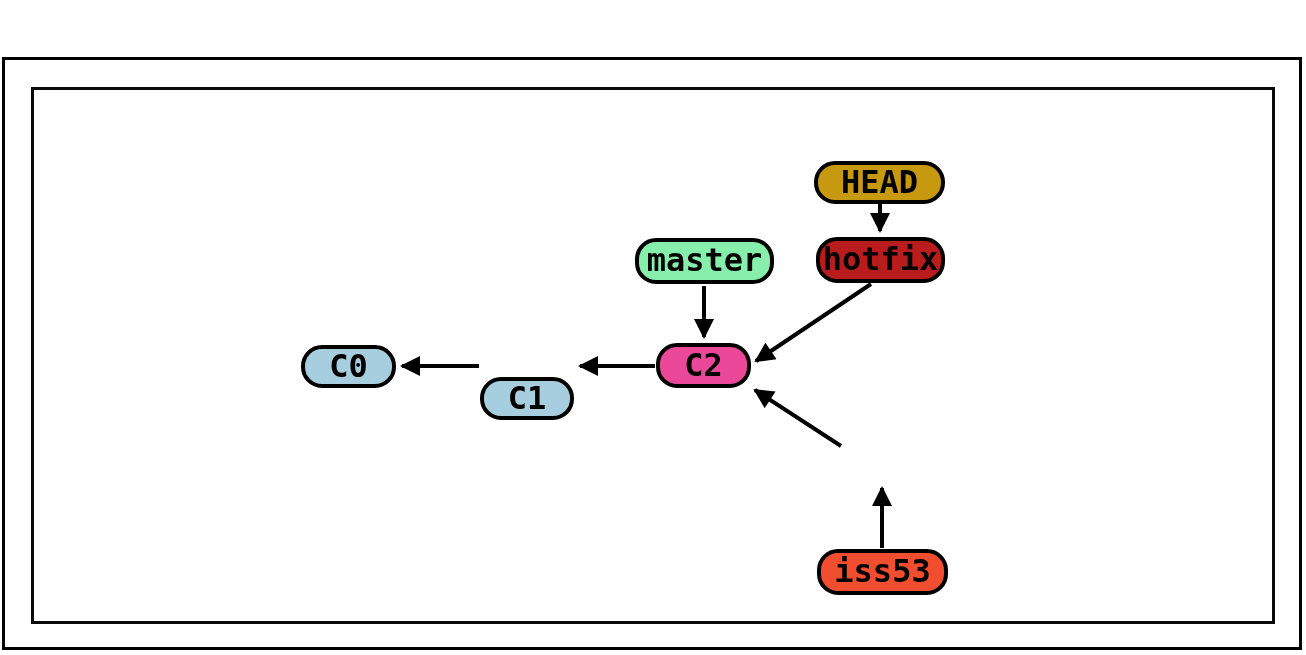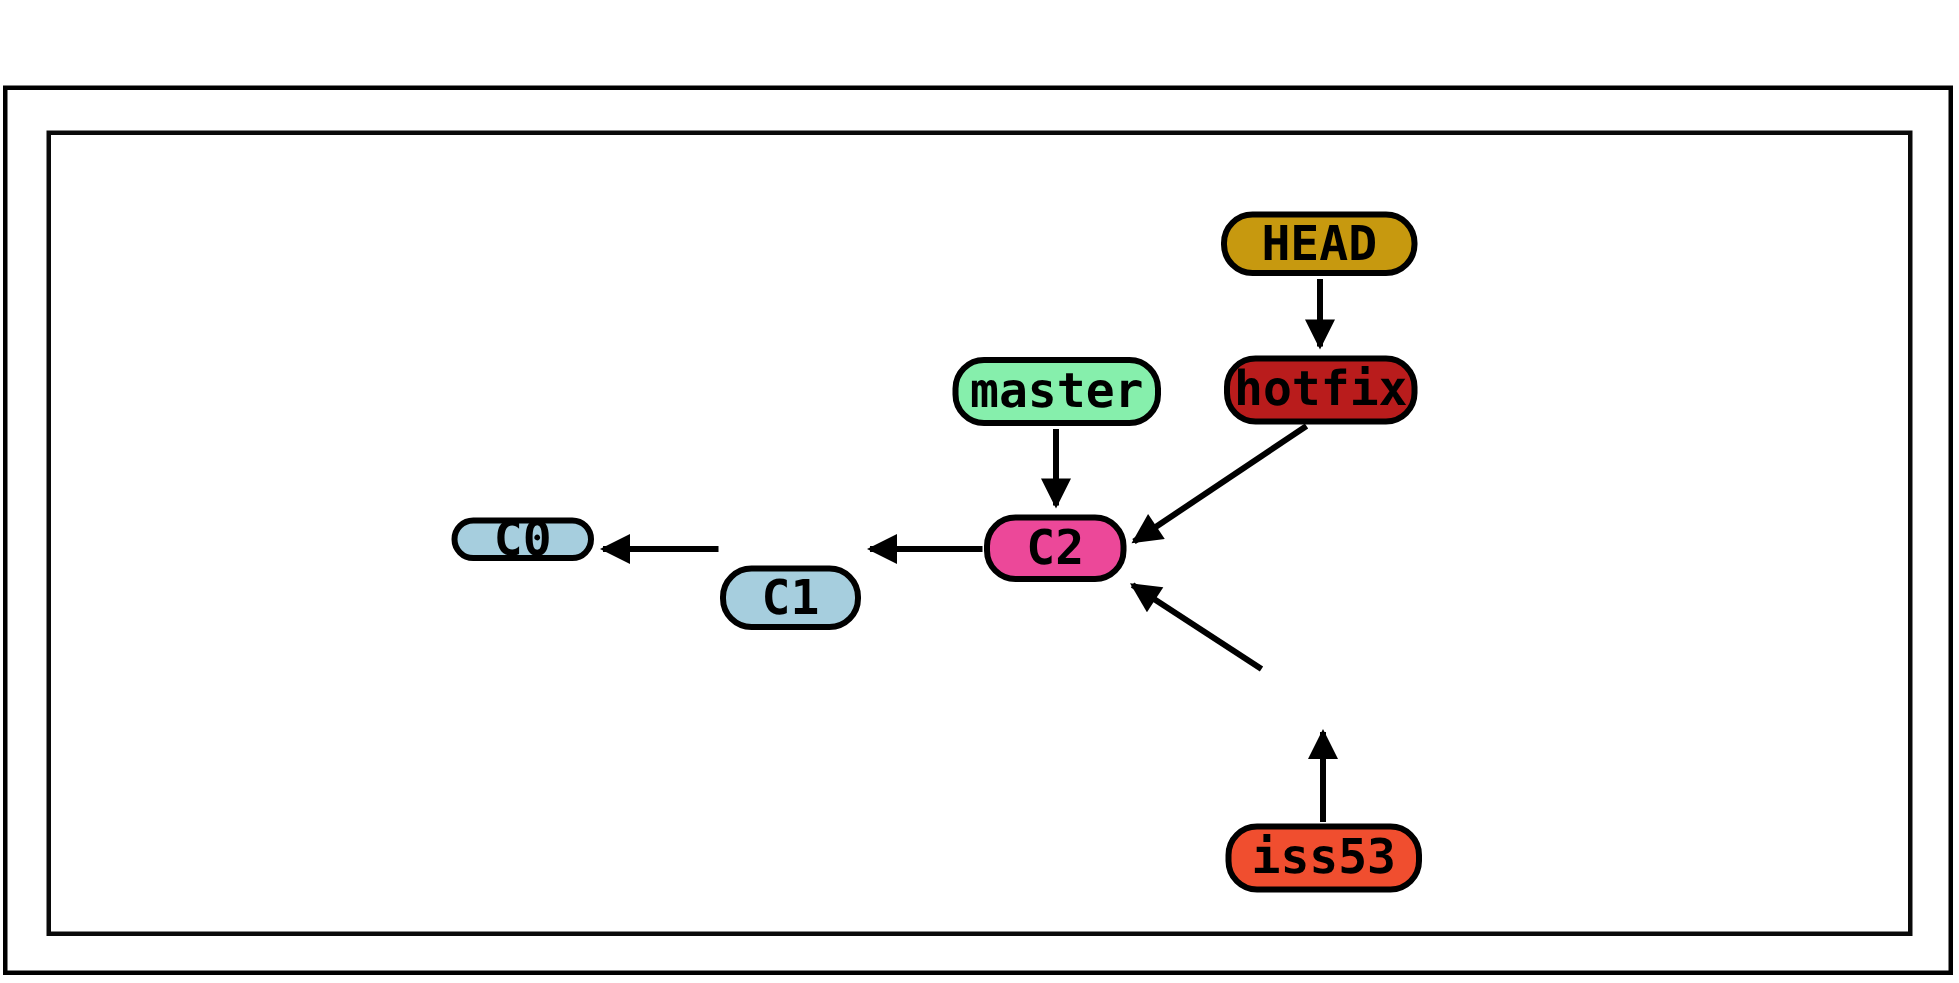--- a/index.html
+++ b/index.html
@@ -53,21 +53,21 @@
     justify-content: center;
     font-size: 32px;
     font-weight: bold;
     color: #000000;
     z-index: 2;
   }
   .node .node-label { line-height: 1; transform: translateY(-1px); }
   .n-head   { left: 814px; top: 141px; width: 131px; height: 43px; }
   .n-hotfix { left: 816px; top: 237px; width: 129px; height: 46px; }
   .n-master { left: 635px; top: 238px; width: 139px; height: 46px; }
-  .n-c0     { left: 301px; top: 345px; width: 95px;  height: 29px; }
+  .n-c0     { left: 301px; top: 345px; width: 95px;  height: 43px; }
   .n-c1     { left: 480px; top: 345px; width: 94px;  height: 43px; margin-top: 32px; }
   .n-c2     { left: 656px; top: 343px; width: 95px;  height: 45px; }
   .n-c3     { left: 835px; top: 438px; width: 95px;  height: 44px; }
   .n-iss53  { left: 817px; top: 549px; width: 131px; height: 46px; justify-content: center; }
   .edges-svg {
     position: absolute;
     left: 0; top: 0;
     width: 1306px; height: 655px;
     z-index: 1;
     pointer-events: none;
@@ -91,21 +91,21 @@
     </defs>
     <line x1="880" y1="186" x2="880" y2="231" marker-end="url(#arrowhead)"></line>
     <line x1="704" y1="286" x2="704" y2="337" marker-end="url(#arrowhead)"></line>
     <line x1="871" y1="284" x2="756" y2="361" marker-end="url(#arrowhead)"></line>
     <line x1="479" y1="366" x2="402" y2="366" marker-end="url(#arrowhead)"></line>
     <line x1="655" y1="366" x2="580" y2="366" marker-end="url(#arrowhead)"></line>
     <line x1="841" y1="446" x2="755" y2="390" marker-end="url(#arrowhead)"></line>
     <line x1="882" y1="548" x2="882" y2="488" marker-end="url(#arrowhead)"></line>
   </svg>
 
-  <div class="node n-head" style="background: rgb(199, 153, 15);">
+  <div class="node n-head" style="background: rgb(199, 153, 15); margin-top: 20px;">
     <span class="node-label">HEAD</span>
   </div>
 
   <div class="node n-hotfix" style="background: #b91c1c;">
     <span class="node-label">hotfix</span>
   </div>
 
   <div class="node n-master" style="background: #86efac;">
     <span class="node-label">master</span>
   </div>

